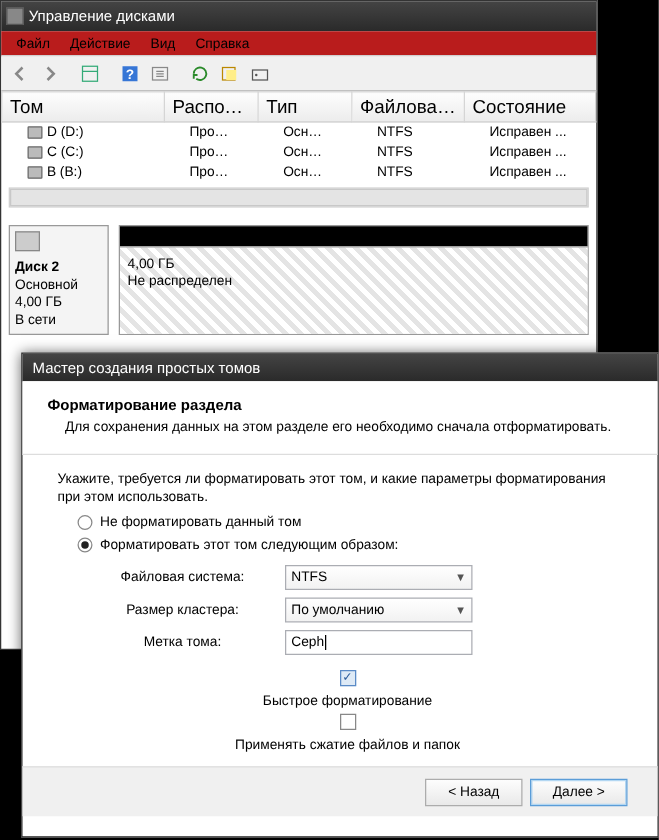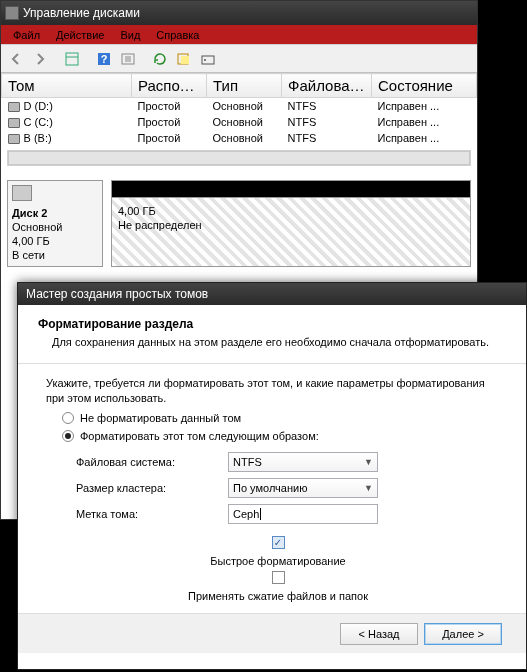--- a/index.html
+++ b/index.html
@@ -73,42 +73,42 @@
 .vol-table th {
   background: linear-gradient(#fdfdfd, #ececec);
   border: 1px solid #d5d5d5;
   text-align: left;
   font-weight: normal;
   padding: 3px 6px;
   font-size: 15px;
   overflow: hidden; white-space: nowrap; text-overflow: ellipsis;
 }
 .vol-table td {
-  padding: 2px 6px;
+  padding: 2px 20px;
   white-space: nowrap;
   overflow: hidden;
   text-overflow: ellipsis;
 }
 .drv-ico {
   display:inline-block;width:12px;height:10px;
   background:#bbb;border:1px solid #666;border-radius:1px;
   vertical-align:middle;margin-right:4px;
 }
 .scroll-track {
   height:16px;background:#f0f0f0;border:1px solid #d0d0d0;
   margin:4px 6px;position:relative;
 }
 .scroll-thumb{position:absolute;left:0;top:0;height:100%;width:100%;background:#e4e4e4;border:1px solid #c8c8c8;}
 
 .graphical {
   margin:14px 6px;
   display:flex;gap:8px;
 }
 .disk-label{
-  width:96px;border:1px solid #999;background:#f4f4f4;padding:4px;
+  width:80px;border:1px solid #999;background:#f4f4f4;padding:4px;
   font-size:11px;line-height:14px;
 }
 .disk-label .d-ico{width:20px;height:16px;background:#ccc;border:1px solid #888;margin-bottom:2px;display:inline-block;}
 .disk-part{
   flex:1;border:1px solid #999;display:flex;flex-direction:column;
 }
 .part-head{height:16px;background:#000;}
 .part-body{
   flex:1;
   background:repeating-linear-gradient(45deg,#fff,#fff 4px,#e4e4e4 4px,#e4e4e4 8px);
@@ -133,21 +133,21 @@
 .wiz-header{
   background:#fff;border-bottom:1px solid #ddd;padding:12px 20px 14px;
 }
 .wiz-header h3{font-size:12px;font-weight:bold;margin-bottom:4px;}
 .wiz-header p{font-size:11px;padding-left:14px;color:#000;line-height:14px;}
 .wiz-body{padding:12px 28px;font-size:11px;}
 .wiz-body .intro{line-height:15px;}
 .radio-row{display:flex;align-items:flex-end;gap:6px;margin:6px 16px;}
 .radio{ width:12px;height:12px;border:1px solid #888;border-radius:50%;display:inline-flex;align-items:center;justify-content:center;background:#fff;}
 .radio.sel::after{content:"";width:6px;height:6px;background:#222;border-radius:50%;}
-.form-grid{margin:10px 0 12px 30px;}
+.form-grid{margin:10px 0 12px 30px;text-align:center;}
 .form-row{display:flex;align-items:center;margin:6px 0;gap:12px;}
 .form-row label{width:140px;}
 .combo{width:150px;height:20px;border:1px solid #abadb3;background:linear-gradient(#fff,#f2f2f2);display:flex;align-items:center;justify-content:space-between;padding:0 4px;font-size:11px;}
 .combo .arr{font-size:9px;color:#555;}
 .txt{width:150px;height:20px;border:1px solid #abadb3;padding:0 4px;font-size:11px;display:flex;align-items:center;}
 .txt::after{content:"";width:1px;height:12px;background:#000;margin-left:1px;animation:blink 1s infinite;}
 @keyframes blink{50%{opacity:0;}}
 .check-row{display:flex;align-items:center;gap:6px;margin:4px 0 4px 12px;flex-direction:column;}
 .check{width:13px;height:13px;border:1px solid #888;background:#fff;display:inline-flex;align-items:center;justify-content:center;}
 .check.sel{background:#deeaf6;border-color:#5a8ac6;}

